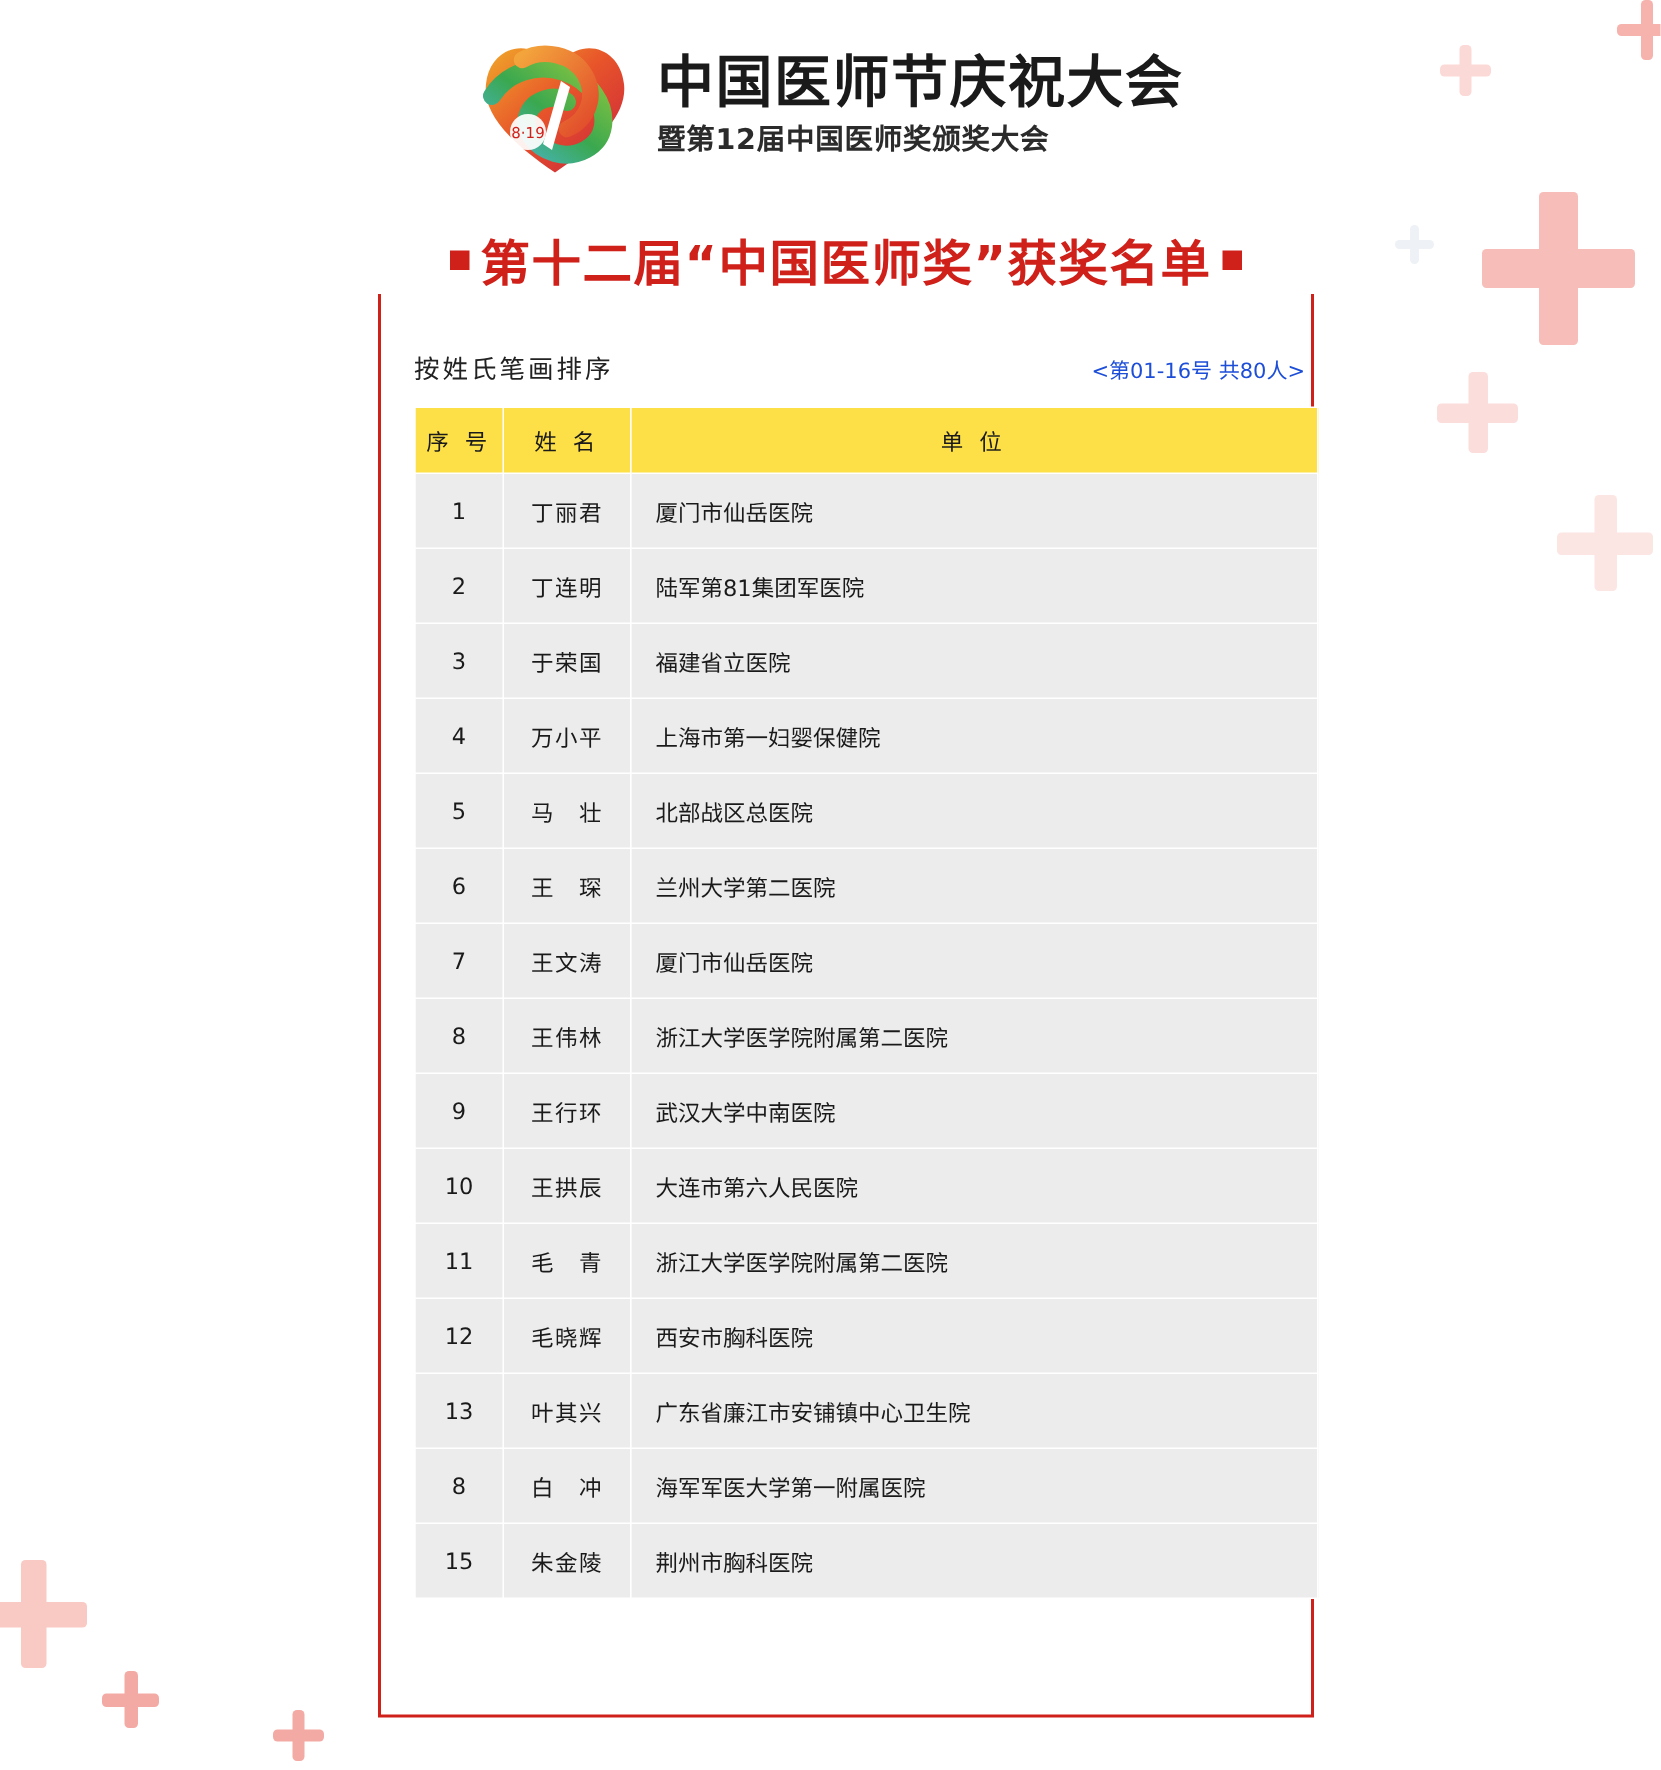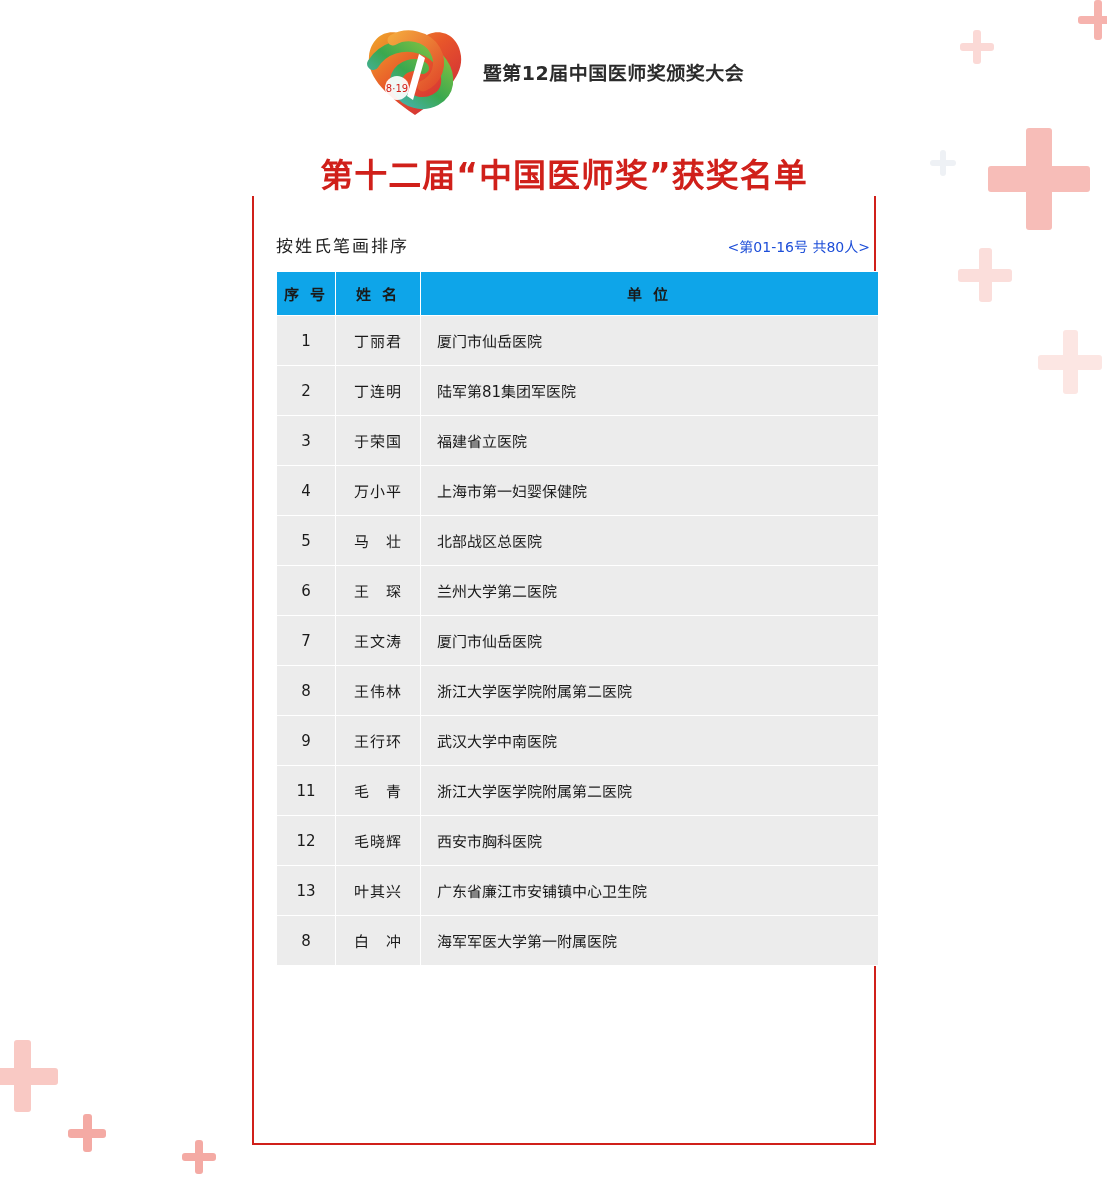--- a/index.html
+++ b/index.html
@@ -83,21 +83,20 @@
   .banner {
     position: absolute;
     left: 252px;
     top: 150px;
     width: 624px;
     height: 46px;
     display: flex;
     align-items: center;
     justify-content: center;
     background: #ffffff;
-    flex-direction: column;
   }
   .banner-text {
     font-size: 33px;
     font-weight: bold;
     color: #d0201a;
     letter-spacing: 1px;
     white-space: nowrap;
     font-family: "DejaVu Sans", "Liberation Sans", sans-serif;
   }
   .banner-sq {
@@ -133,24 +132,24 @@
     font-family: "DejaVu Sans", "Liberation Sans", sans-serif;
   }
 
   table.list {
     border-collapse: collapse;
     width: 594px;
     table-layout: fixed;
     font-family: "DejaVu Sans", "Liberation Sans", sans-serif;
   }
   table.list th {
-    background: #0ea5e9;
+    background: #fde047;
     color: #1a1a1a;
     font-size: 15px;
-    font-weight: bold;
+    font-weight: normal;
     letter-spacing: 3px;
     height: 41px;
     border: 1px solid #ffffff;
     margin-left: 39px;
   }
   table.list td {
     background: #ececec;
     color: #1a1a1a;
     font-size: 15px;
     height: 47px;
@@ -226,20 +225,21 @@
         </defs>
         <path d="M52 97 C18 74 4 56 6 38 C8 19 24 10 38 16 C46 19 50 26 52 31 C54 26 58 19 66 16 C80 10 96 19 98 38 C100 56 86 74 52 97 Z" fill="url(#g1)"></path>
         <path d="M10 46 C20 30 40 24 58 30 C76 36 86 52 84 66 C82 80 66 88 52 84 C38 80 30 68 34 58 C38 48 52 44 60 50" fill="none" stroke="url(#g2)" stroke-width="12" stroke-linecap="round"></path>
         <path d="M30 22 C44 14 64 18 72 32 C80 46 74 62 60 68" fill="none" stroke="url(#g3)" stroke-width="11" stroke-linecap="round"></path>
         <path d="M56 36 L62 40 L50 82 L44 78 Z" fill="#ffffff"></path>
         <circle cx="34" cy="70" r="12" fill="#ffffff" opacity="0.92"></circle>
         <text x="34" y="74" text-anchor="middle" font-size="10" fill="#d0201a" font-family="DejaVu Sans, sans-serif">8·19</text>
       </svg>
     </div>
     <div class="title-block">
+      <div class="title-main">中国医师节庆祝大会</div>
       <div class="title-sub">暨第12届中国医师奖颁奖大会</div>
     </div>
   </div>
 </div>
 
 <div class="frame"></div>
 
 <div class="banner">
   <span class="banner-sq"></span>
   <span class="banner-text">第十二届“中国医师奖”获奖名单</span>
@@ -300,34 +300,44 @@
         <td class="col-no">8</td>
         <td class="col-name">王伟林</td>
         <td class="col-org">浙江大学医学院附属第二医院</td>
       </tr>
       <tr>
         <td class="col-no">9</td>
         <td class="col-name">王行环</td>
         <td class="col-org">武汉大学中南医院</td>
       </tr>
       <tr>
+        <td class="col-no">10</td>
+        <td class="col-name">王拱辰</td>
+        <td class="col-org">大连市第六人民医院</td>
+      </tr>
+      <tr>
         <td class="col-no">11</td>
         <td class="col-name">毛　青</td>
         <td class="col-org">浙江大学医学院附属第二医院</td>
       </tr>
       <tr>
         <td class="col-no">12</td>
         <td class="col-name">毛晓辉</td>
         <td class="col-org">西安市胸科医院</td>
       </tr>
       <tr>
         <td class="col-no">13</td>
         <td class="col-name">叶其兴</td>
         <td class="col-org">广东省廉江市安铺镇中心卫生院</td>
       </tr>
       <tr>
         <td class="col-no">8</td>
         <td class="col-name">白　冲</td>
         <td class="col-org">海军军医大学第一附属医院</td>
       </tr>
+      <tr>
+        <td class="col-no">15</td>
+        <td class="col-name">朱金陵</td>
+        <td class="col-org">荆州市胸科医院</td>
+      </tr>
     </tbody>
   </table>
 </div>
 
 </body></html>

